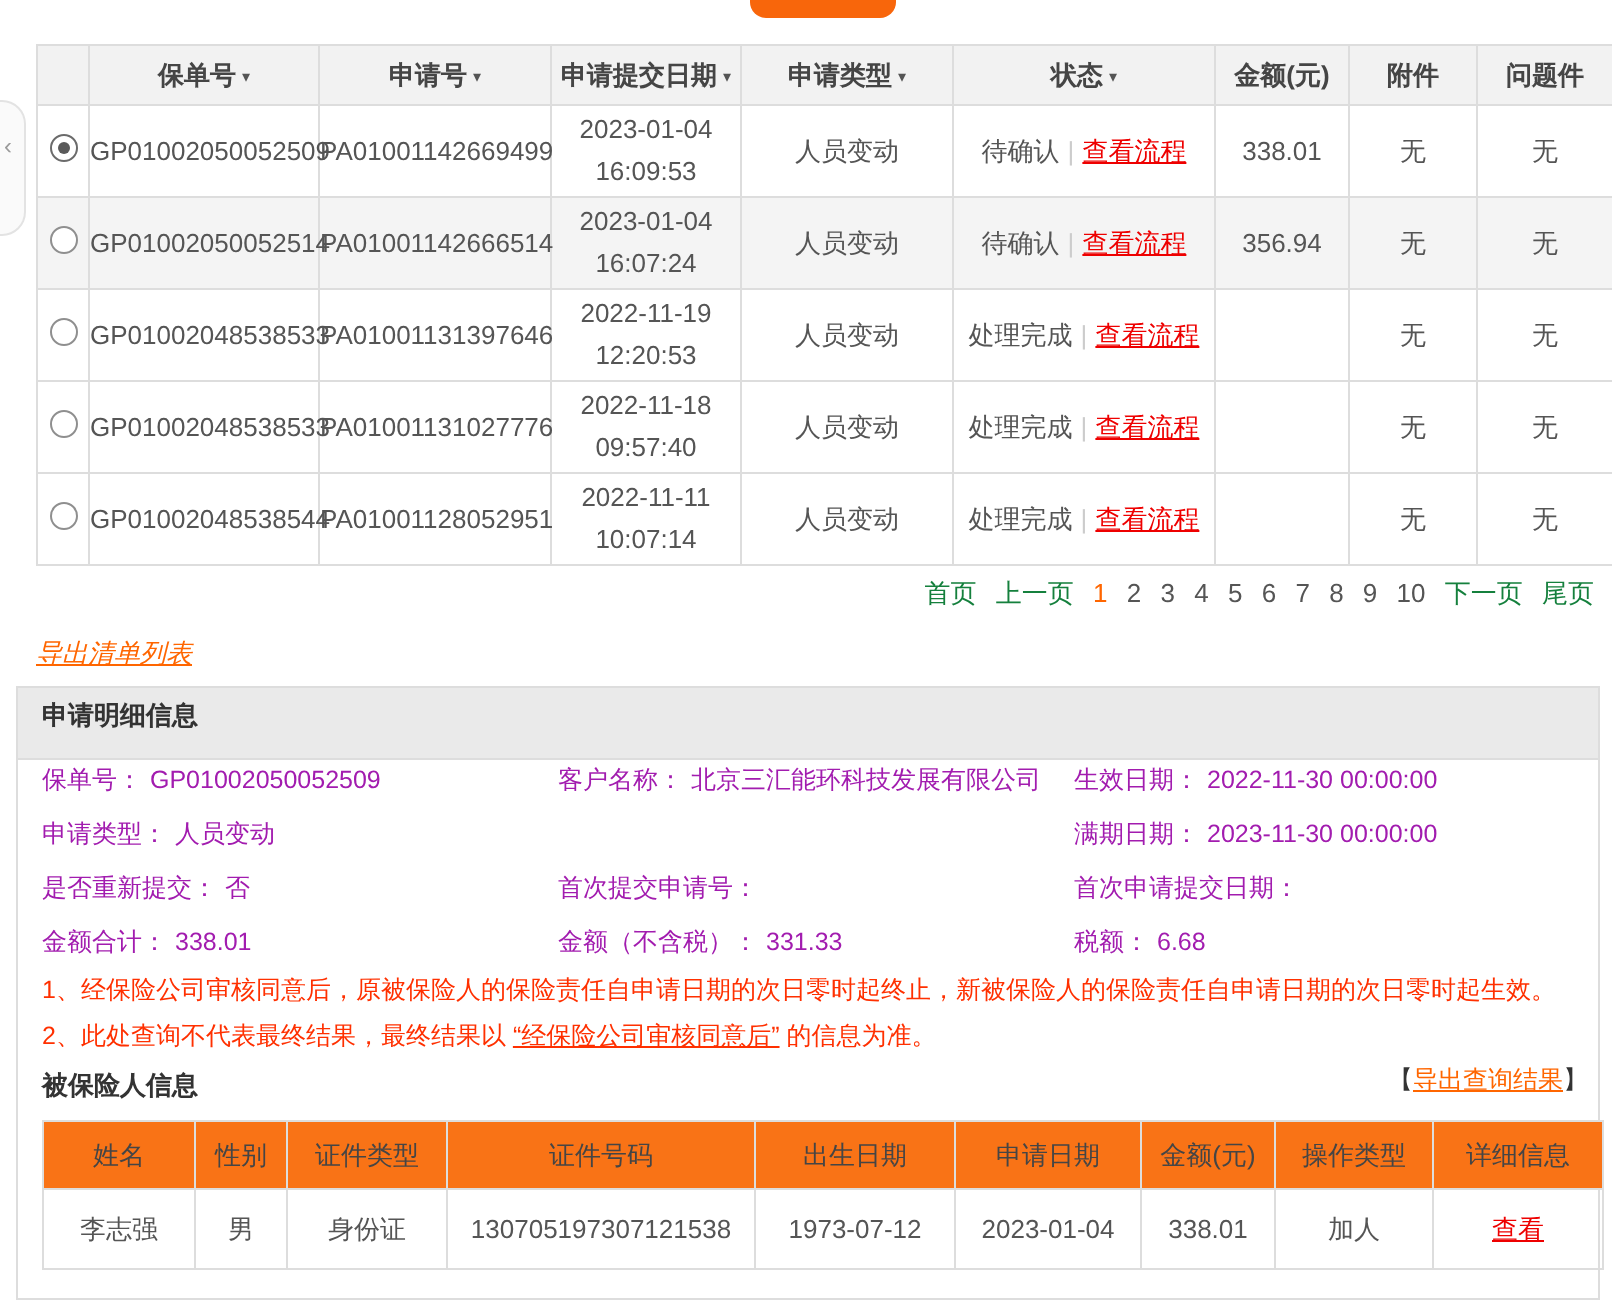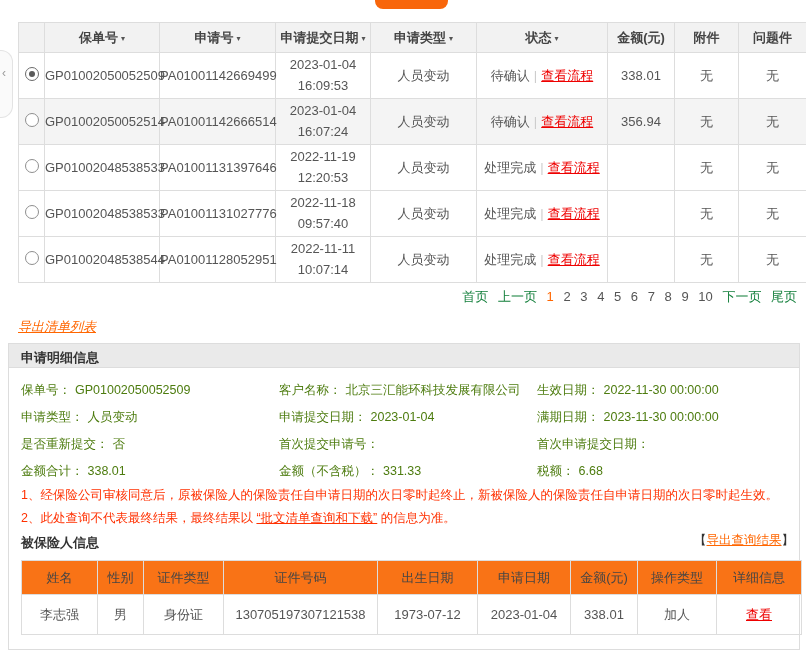--- a/index.html
+++ b/index.html
@@ -41,23 +41,23 @@
   .pagination { position:absolute; top:288px; right:6px; font-size:13px; color:#555; }
   .pagination span { margin:0 3px; cursor:pointer; }
   .pagination .pg-cur { color:#f60; }
   .pagination .pg-nav { color:#15803d; }
 
   .export-list { position:absolute; left:18px; top:318px; font-size:13px;font-style:italic; }
 
   
   .panel { position:absolute; left:8px; top:343px; width:792px; height:307px;
     border:1px solid #ddd; background:#fff; }
-  .panel-header { height:24px; line-height:27px; background:#eaeaea; border-bottom:1px solid #ddd;
+  .panel-header { height:36px; line-height:27px; background:#eaeaea; border-bottom:1px solid #ddd;
     padding-left:12px; font-size:13px; font-weight:bold; color:#333; }
-  .fld { position:absolute; font-size:12.5px; color:#4d7c0f; white-space:nowrap; }
+  .fld { position:absolute; font-size:12.5px; color:#a21caf; white-space:nowrap; }
   .fld .lab { margin-right:4px; }
   .note { position:absolute; left:12px; font-size:12.5px; color:#ff3000; white-space:nowrap; }
   .note a { color:#ff3000; text-decoration:underline; cursor:pointer; }
   .insured-title { position:absolute; left:12px; top:190px; font-size:13px; font-weight:bold; color:#333; }
   .export-result { position:absolute; right:5px; top:188px; font-size:12.5px; color:#333; }
 
   table.insured { position:absolute; left:12px; top:216px; width:780px;
     border-collapse:collapse; table-layout:fixed; font-size:13px; }
   table.insured th, table.insured td { border:1px solid #ddd; text-align:center; vertical-align:middle; }
   table.insured th { height:34px; background:#f97316; color:#454545; font-weight:normal; }
@@ -196,33 +196,32 @@
   <a class="export-list orange-link">导出清单列表</a>
 
   <div class="panel">
     <div class="panel-header">申请明细信息</div>
 
     <div class="fld" style="left:12px;top:38px"><span class="lab">保单号：</span><span>GP01002050052509</span></div>
     <div class="fld" style="left:270px;top:38px"><span class="lab">客户名称：</span><span>北京三汇能环科技发展有限公司</span></div>
     <div class="fld" style="left:528px;top:38px"><span class="lab">生效日期：</span><span>2022-11-30 00:00:00</span></div>
 
     <div class="fld" style="left:12px;top:65px"><span class="lab">申请类型：</span><span>人员变动</span></div>
-    <div class="fld" style="left:270px;top:65px"><span class="lab">申请提交日期：</span><span>2023-01-04</span></div>
     <div class="fld" style="left:528px;top:65px"><span class="lab">满期日期：</span><span>2023-11-30 00:00:00</span></div>
 
     <div class="fld" style="left:12px;top:92px"><span class="lab">是否重新提交：</span><span>否</span></div>
     <div class="fld" style="left:270px;top:92px"><span class="lab">首次提交申请号：</span><span></span></div>
     <div class="fld" style="left:528px;top:92px"><span class="lab">首次申请提交日期：</span><span></span></div>
 
     <div class="fld" style="left:12px;top:119px"><span class="lab">金额合计：</span><span>338.01</span></div>
     <div class="fld" style="left:270px;top:119px"><span class="lab">金额（不含税）：</span><span>331.33</span></div>
     <div class="fld" style="left:528px;top:119px"><span class="lab">税额：</span><span>6.68</span></div>
 
     <div class="note" style="top:143px">1、经保险公司审核同意后，原被保险人的保险责任自申请日期的次日零时起终止，新被保险人的保险责任自申请日期的次日零时起生效。</div>
-    <div class="note" style="top:166px"><span>2、此处查询不代表最终结果，最终结果以 </span><a>“批文清单查询和下载”</a><span> 的信息为准。</span></div>
+    <div class="note" style="top:166px"><span>2、此处查询不代表最终结果，最终结果以 </span><a>“经保险公司审核同意后”</a><span> 的信息为准。</span></div>
 
     <div class="insured-title">被保险人信息</div>
     <div class="export-result"><span>【</span><a class="orange-link">导出查询结果</a><span>】</span></div>
 
     <table class="insured">
       <colgroup>
         <col style="width:76px">
           <col style="width:46px">
           <col style="width:80px">
         <col style="width:154px">

